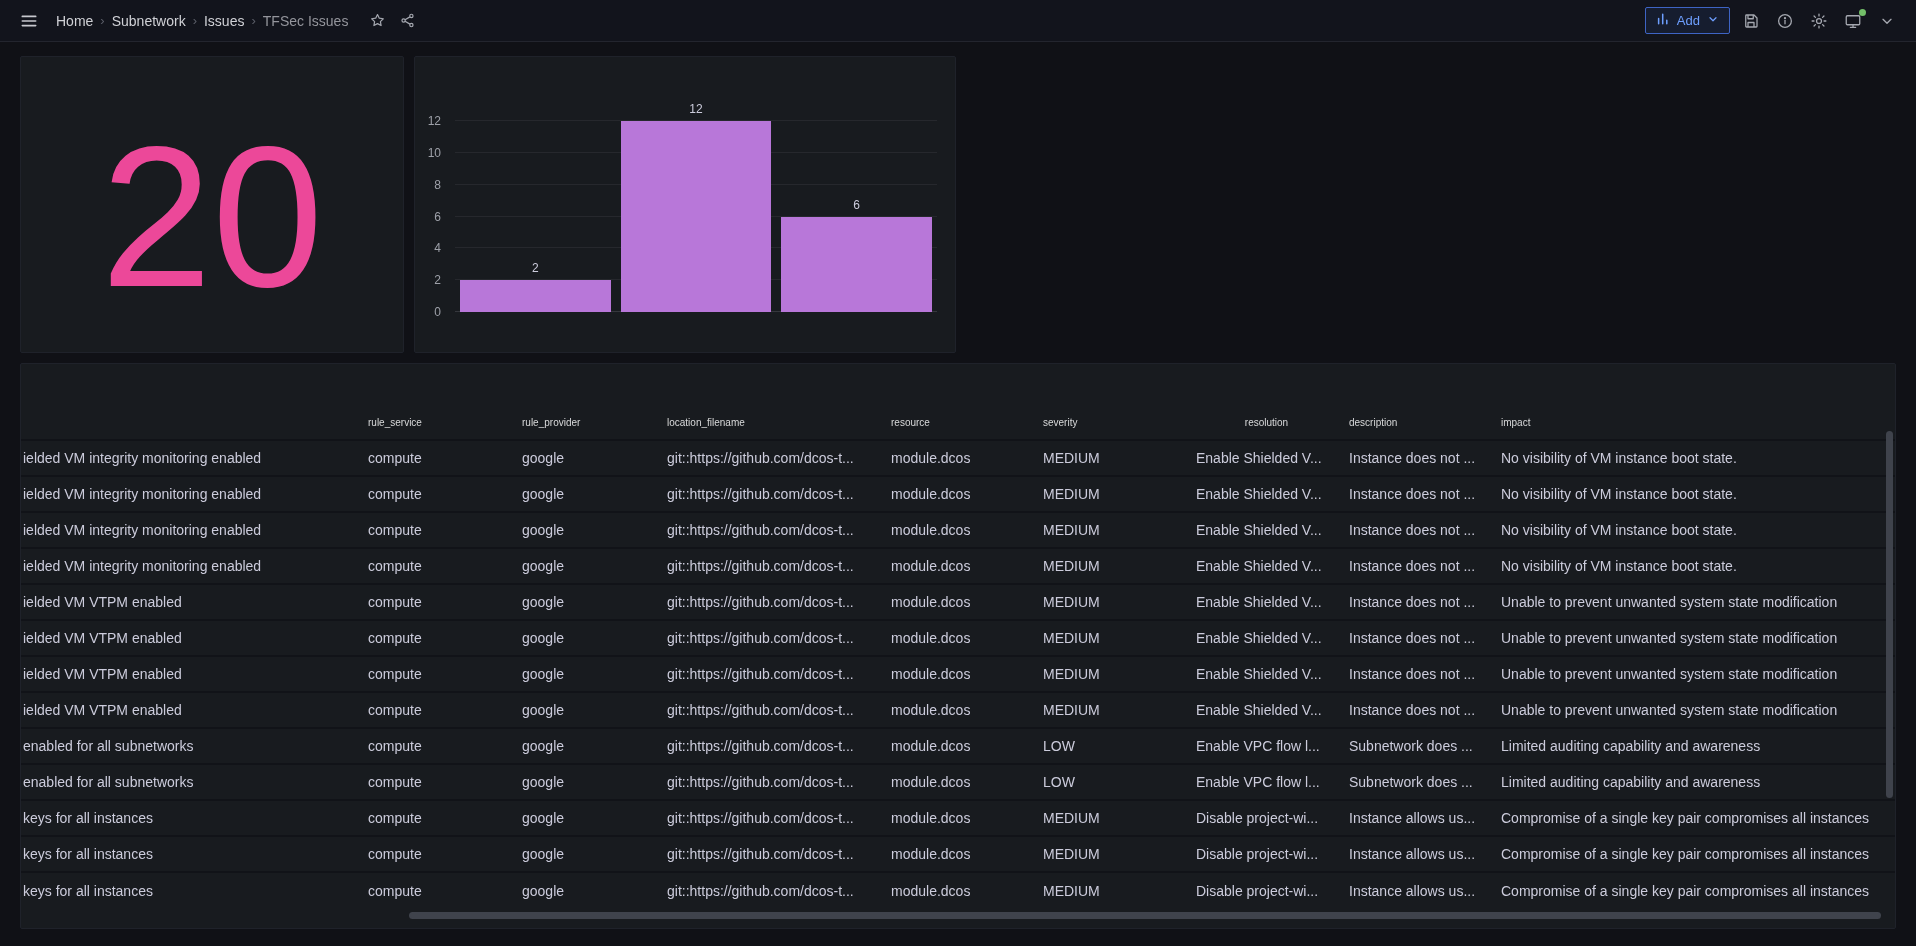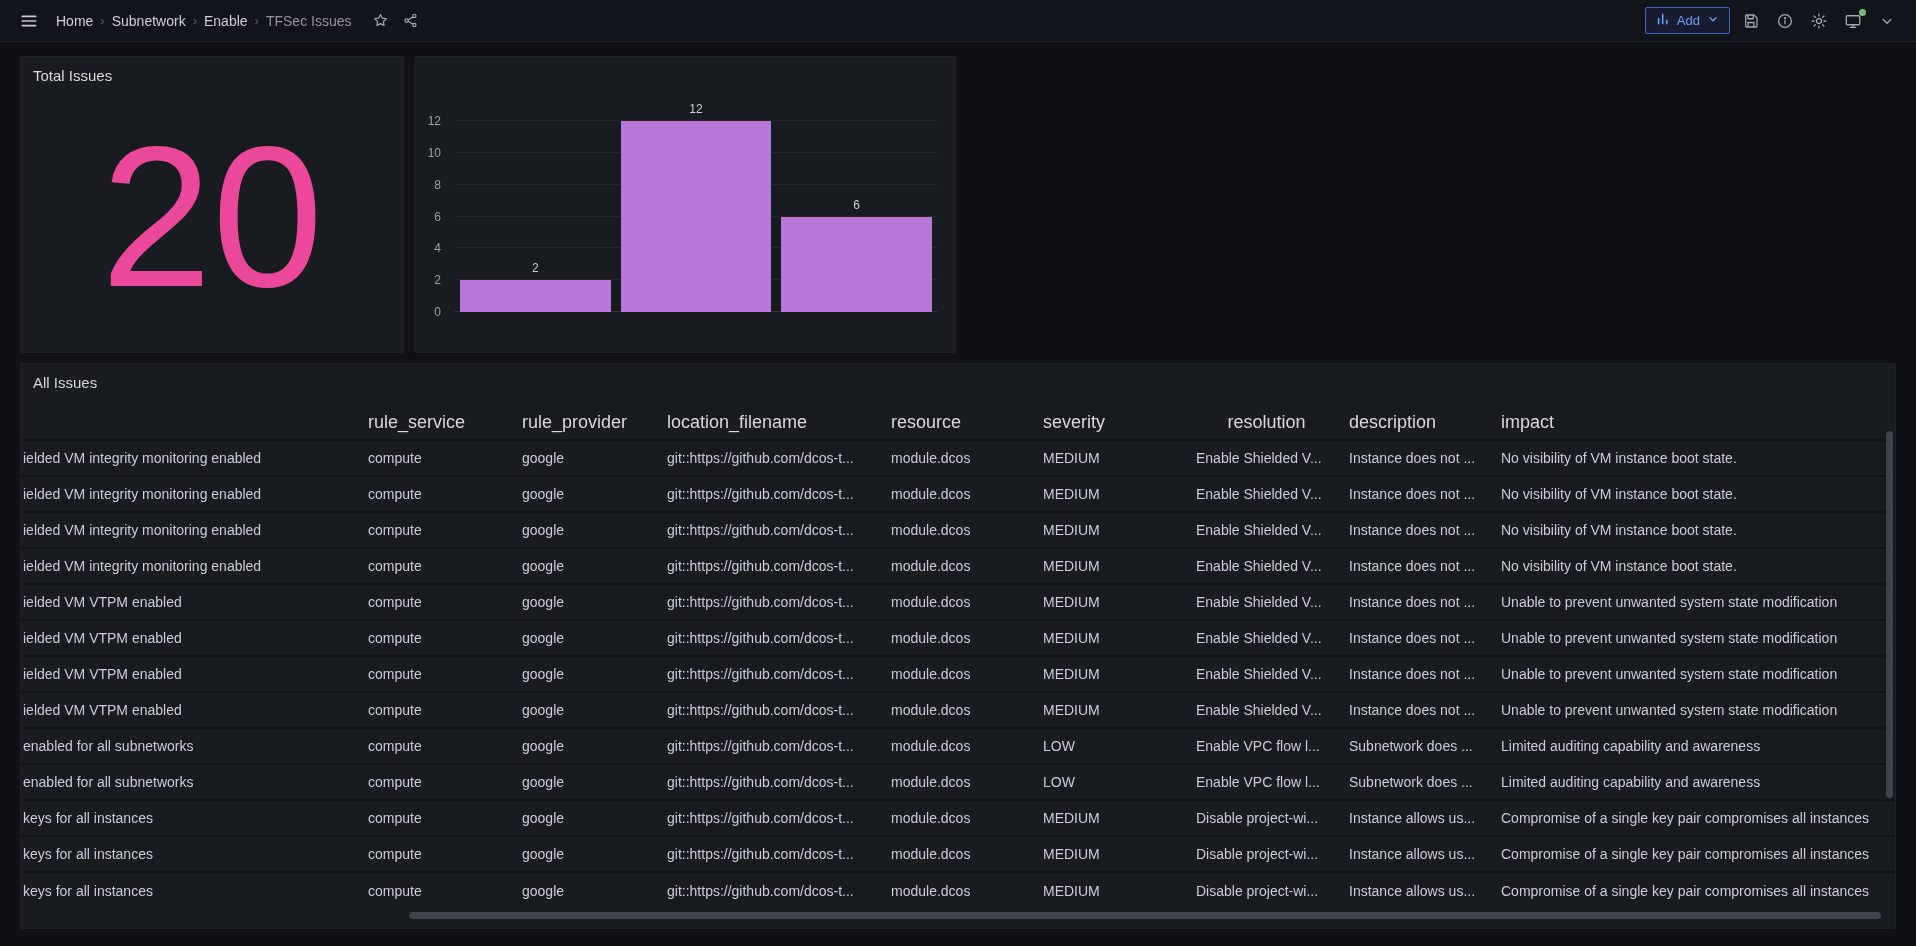--- a/index.html
+++ b/index.html
@@ -90,21 +90,21 @@
     display: flex;
   }
   .xtick { flex: 1; text-align: center; font-size: 13px; color: #ccccdc; }
 
   
   .panel-table table {
     position: absolute; top: 42px; left: 0;
     width: 1874px; table-layout: fixed; border-collapse: collapse;
   }
   .panel-table th {
-    font-size: 18px; font-weight: 500; color: #d8d9da;
+    font-size: 10px; font-weight: 500; color: #d8d9da;
     text-align: left; padding: 0 6px; height: 34px;
     white-space: nowrap; overflow: hidden; cursor: pointer;
   }
   .panel-table td {
     font-size: 14px; color: #ccccdc;
     padding: 0 6px; height: 36px;
     white-space: nowrap; overflow: hidden;
     border-top: 2px solid #111318;
   }
   .panel-table th:first-child, .panel-table td:first-child { padding-left: 2px; }
@@ -130,21 +130,21 @@
           <svg width="20" height="20" viewBox="0 0 24 24" fill="none" stroke="#c7c8ce" stroke-width="2" stroke-linecap="round">
               <path d="M4 6.5h16M4 12h16M4 17.5h16"></path>
             </svg>
         </span>
       </button>
       <nav class="breadcrumb">
         <a>Home</a>
         <span class="sep">›</span>
         <a>Subnetwork</a>
         <span class="sep">›</span>
-        <a>Enable</a>
+        <a>Issues</a>
         <span class="sep">›</span>
         <span class="current">TFSec Issues</span>
       </nav>
       <div class="crumb-tools">
         <button class="icon-btn">
           <span>
             <svg width="17" height="17" viewBox="0 0 24 24" fill="none" stroke="#a5a8b0" stroke-width="1.7" stroke-linejoin="round">
                 <path d="M12 3.6l2.55 5.15 5.65.8-4.1 3.95.97 5.6L12 16.45l-5.07 2.65.97-5.6-4.1-3.95 5.65-.8z"></path>
               </svg>
           </span>
@@ -218,21 +218,20 @@
               <path d="M6 9.5l6 6 6-6"></path>
             </svg>
         </span>
       </button>
     </div>
   </header>
 
   <main class="dashboard">
 
     <section class="panel panel-total">
-      <h2>Total Issues</h2>
       <div class="stat" style="color: #ec4899;">20</div>
     </section>
 
     <section class="panel panel-chart">
       <div class="chart-yaxis">
           <div class="ytick" style="bottom: 0%;">0</div>
           <div class="ytick" style="bottom: 16.6667%;">2</div>
           <div class="ytick" style="bottom: 33.3333%;">4</div>
           <div class="ytick" style="bottom: 50%;">6</div>
           <div class="ytick" style="bottom: 66.6667%;">8</div>
@@ -250,21 +249,20 @@
           <div class="bar" style="left: calc(0% + 5px); width: calc(33.3333% - 10px); height: 16.6667%; background: rgb(184, 119, 217);"></div>
           <div class="bar-value" style="left: 0%; width: 33.3333%; bottom: calc(16.6667% + 5px);">2</div>
           <div class="bar" style="left: calc(33.3333% + 5px); width: calc(33.3333% - 10px); height: 100%; background: rgb(184, 119, 217);"></div>
           <div class="bar-value" style="left: 33.3333%; width: 33.3333%; bottom: calc(100% + 5px);">12</div>
           <div class="bar" style="left: calc(66.6667% + 5px); width: calc(33.3333% - 10px); height: 50%; background: rgb(184, 119, 217);"></div>
           <div class="bar-value" style="left: 66.6667%; width: 33.3333%; bottom: calc(50% + 5px);">6</div>
         </div>
     </section>
 
     <section class="panel panel-table">
-      <h2>All Issues</h2>
       <table>
         <thead>
           <tr>
               <th style="width: 341px;"></th>
               <th style="width: 154px;">rule_service</th>
               <th style="width: 145px;">rule_provider</th>
               <th style="width: 224px;">location_filename</th>
               <th style="width: 152px;">resource</th>
               <th style="width: 153px;">severity</th>
               <th style="width: 153px; text-align: center;">resolution</th>

